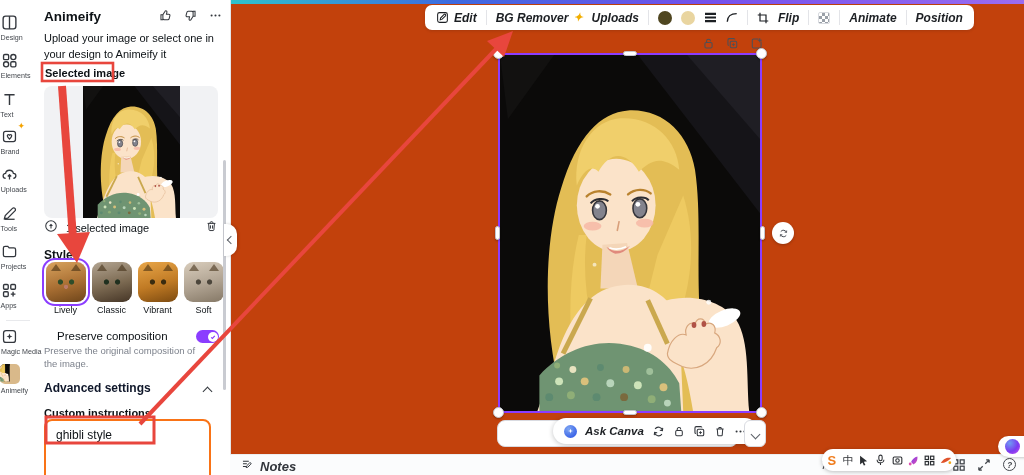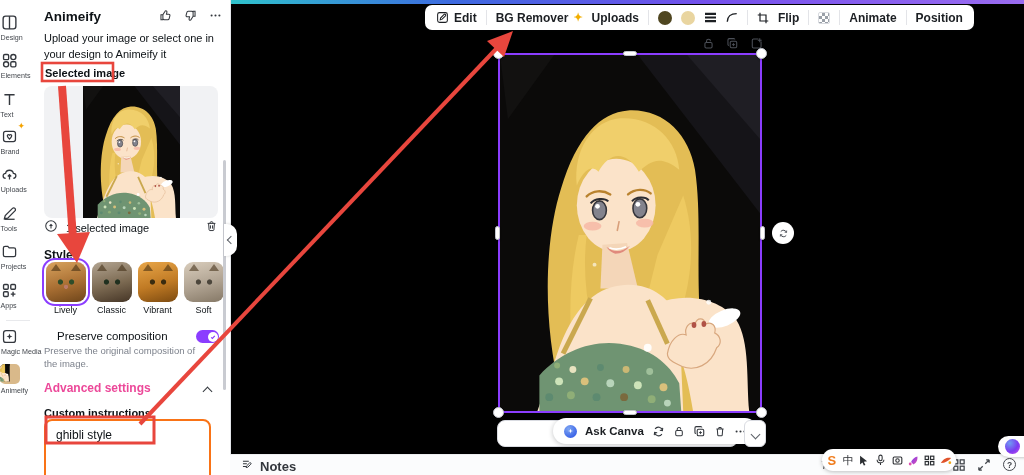--- a/index.html
+++ b/index.html
@@ -51,31 +51,31 @@
       radial-gradient(circle at 36% 50%, #4c463c 2.2px, rgba(0,0,0,0) 3px),
       radial-gradient(circle at 64% 50%, #4c463c 2.2px, rgba(0,0,0,0) 3px),
       linear-gradient(165deg,#d9cdbc 0%,#b0a392 55%,#857866 100%); }
   .style-item.selected .cat { box-shadow:0 0 0 2px #fff, 0 0 0 4px #8b3dff; }
   .style-item .slb { font-size:9px; color:#0d1216; }
   .preserve-t { position:absolute; left:8px; top:330px; font-size:11.5px; color:#0d1216;padding-left:13px; }
   .preserve-d { position:absolute; left:8px; top:344px; width:152px; font-size:9.5px; line-height:1.4; color:#7d828c; }
   .toggle { position:absolute; left:160px; top:330px; width:23px; height:13px; border-radius:8px; background:#8b3dff; cursor:pointer; }
   .toggle .knob { position:absolute; right:1.5px; top:1.5px; width:10px; height:10px; border-radius:50%; background:#fff; display:flex; align-items:center; justify-content:center; }
   .toggle .knob svg { width:6px; height:6px; }
-  .adv-h { position:absolute; left:8px; top:381px; font-size:12px; font-weight:bold; color:#ec4899; }
+  .adv-h { position:absolute; left:8px; top:381px; font-size:12px; font-weight:bold; color:#0f172a; }
   .adv-chev { position:absolute; left:168px; top:386px; width:8px; height:8px; cursor:pointer; }
   .adv-chev::before { content:""; position:absolute; left:0; top:2px; width:6px; height:6px; border-left:1.6px solid #33373d; border-top:1.6px solid #33373d; transform:rotate(45deg); }
   .ci-label { position:absolute; left:8px; top:407px; font-size:11px; font-weight:bold; color:#0d1216; }
   .ci-box { position:absolute; left:8px; top:419px; width:167px; height:64px; border:2px solid #f97316; border-radius:8px; background:#fff; padding:7px 10px; font-size:12px; color:#0d1216; }
   .panel-scroll { position:absolute; left:223px; top:160px; width:3px; height:230px; background:#c9cbd1; border-radius:2px; z-index:5; }
   .collapse-handle { position:absolute; left:224px; top:224px; width:13px; height:32px; background:#fff; border-radius:0 10px 10px 0; box-shadow:1px 0 3px rgba(0,0,0,.18); z-index:6; cursor:pointer; }
   .collapse-handle::before { content:""; position:absolute; left:4px; top:13px; width:5px; height:5px; border-left:1.5px solid #5b5f66; border-bottom:1.5px solid #5b5f66; transform:rotate(45deg); }
 
   
-  .canvas-area { position:absolute; left:230px; top:0; width:794px; height:475px; background:#000000; }
+  .canvas-area { position:absolute; left:230px; top:0; width:794px; height:475px; background:#c2410c;font-style:italic; }
   .grad-bar { position:absolute; left:0; top:0; width:794px; height:4px; background:linear-gradient(90deg,#2fc3cc 0%,#3d6ae0 28%,#7450ec 60%,#9a6cf0 100%); }
 
   .top-toolbar { position:absolute; left:195px; top:5px; height:25px; background:#fff; border-radius:7px; box-shadow:0 1px 3px rgba(14,19,24,.15); display:flex; align-items:center; padding:0 11px; gap:9px; z-index:8; }
   .tt-item { display:flex; align-items:center; gap:5px; font-size:12px; font-weight:600; color:#1c1f23; cursor:pointer; white-space:nowrap; }
   .tt-div { width:1px; height:15px; background:#e3e4e8; }
   .swatch { width:14px; height:14px; border-radius:50%; cursor:pointer; }
   .tt-icon { display:flex; align-items:center; justify-content:center; color:#1c1f23; }
   .checker { width:12px; height:12px; border-radius:2px; background-image:conic-gradient(#9aa0a8 0 25%, #fff 0 50%, #9aa0a8 0 75%, #fff 0); background-size:6px 6px; border:1px solid #d8dadf; cursor:pointer; }
   .star-gold { color:#f2ae00; font-size:11px; }
 

